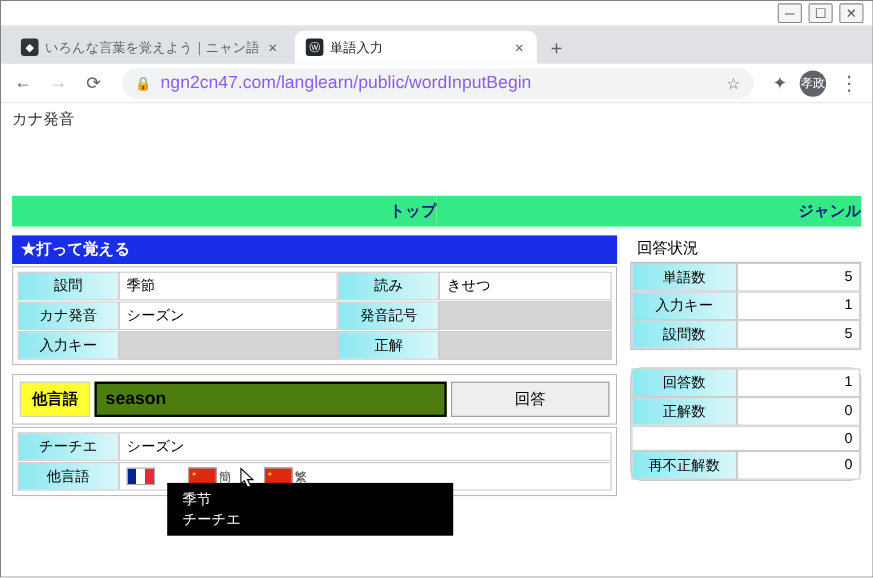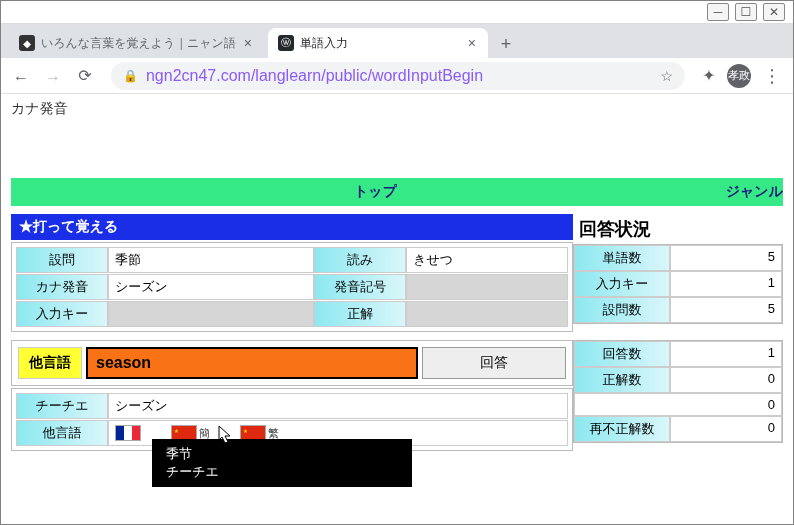--- a/index.html
+++ b/index.html
@@ -29,52 +29,52 @@
   .ext-icon { width: 20px; height: 20px; display: flex; align-items: center; justify-content: center; color: #5f6368; font-size: 16px; cursor: pointer; }
   .profile-icon { width: 24px; height: 24px; border-radius: 50%; background: #5f6368; color: #fff; display: flex; align-items: center; justify-content: center; font-size: 11px; cursor: pointer; }
   .kebab-icon { color: #5f6368; font-size: 18px; cursor: pointer; padding: 0 4px; }
   
   .page-content { flex: 1; background: #fff; overflow: auto; padding: 6px 10px 10px 10px; position: relative; }
   .page-title { font-size: 14px; color: #333; margin-bottom: 60px; }
   
   .topnav { display: flex; width: 100%; margin-bottom: 8px; }
   .topnav-item { flex: 1; background: #35e987; color: #1a1a7a; text-align: right; padding: 5px 0; font-size: 14px; font-weight: bold; cursor: pointer; }
   
-  .main-layout { display: flex; gap: 0; }
+  .main-layout { display: flex; gap: 12px; }
   .left-col { flex: 1; }
   .right-col { width: 210px; }
   
   .section-header { background: #1a2ee8; color: #fff; padding: 4px 8px; font-size: 14px; font-weight: bold; }
   
   .info-block { border: 1px solid #bbb; padding: 4px; margin-top: 2px; }
   .info-row { display: flex; font-family: Liberation Mono, monospace; }
   .info-row + .info-row { margin-top: 1px; }
   .label-cell { width: 92px; background: linear-gradient(to right, #8de8f0, #d9f7fa); text-align: center; padding: 3px 4px; font-size: 13px; border: 1px solid #ccc; }
   .value-cell { flex: 1; background: #d6d6d6; padding: 3px 6px; font-size: 13px; border: 1px solid #ccc; }
   .value-cell.white { background: #fff; }
   
   .answer-block { border: 1px solid #bbb; padding: 6px; margin-top: 8px; display: flex; gap: 4px; }
   .tag-yellow { background: #ffff33; padding: 5px 10px; font-size: 14px; font-weight: bold; border: 1px solid #ccc; display: flex; align-items: center; }
-  .answer-input { flex: 1; background: #f97316; border: 2px solid #000; padding: 5px 8px; font-size: 16px; font-weight: bold; font-family: inherit; }
+  .answer-input { flex: 1; background: #4d7c0f; border: 2px solid #000; padding: 5px 8px; font-size: 16px; font-weight: bold; font-family: inherit; }
   .answer-btn { width: 144px; background: #eee; border: 1px solid #999; font-size: 14px; cursor: pointer; }
   
   .flags-cell { flex: 1; background: #fff; border: 1px solid #ccc; padding: 2px 6px; display: flex; gap: 30px; align-items: center; position: relative; }
   .flag-group { display: flex; align-items: flex-end; gap: 2px; }
   .flag { width: 26px; height: 16px; border: 1px solid #aaa; display: inline-block; }
   .flag-fr { background: linear-gradient(to right, #002395 33%, #fff 33%, #fff 66%, #ed2939 66%); }
   .flag-cn { background: #de2910; position: relative; }
   .flag-cn::after { content: "★"; color: #ffde00; font-size: 8px; position: absolute; left: 2px; top: 0; }
   .flag-suffix { font-size: 11px; color: #333; }
   
   .tooltip { position: absolute; background: #000; color: #fff; padding: 6px 14px; font-size: 13px; top: 0; left: 0; z-index: 100; white-space: nowrap; }
   
   .cursor-pointer { position: absolute; width: 18px; height: 22px; pointer-events: none; z-index: 101; }
   
   .stats-block { border: 1px solid #bbb; }
-  .stats-header { font-size: 18px; padding: 3px 6px; font-weight: bold; }
+  .stats-header { font-size: 14px; padding: 3px 6px; }
   .stats-row { display: flex; }
   .stats-label { width: 96px; background: linear-gradient(to right, #8de8f0, #d9f7fa); text-align: center; padding: 3px 4px; font-size: 13px; border: 1px solid #ccc; }
   .stats-value { flex: 1; background: #fff; text-align: right; padding: 3px 6px; font-size: 13px; border: 1px solid #ccc; }
 </style>
 </head>
 <body>
 
 <div class="chrome-window">
 
   <div class="titlebar-controls">
@@ -195,21 +195,21 @@
           <div class="stats-row">
             <div class="stats-label">入力キー</div>
             <div class="stats-value">1</div>
           </div>
           <div class="stats-row">
             <div class="stats-label">設問数</div>
             <div class="stats-value">5</div>
           </div>
         </div>
 
-        <div class="stats-block" style="margin-top:16px;">
+        <div class="stats-block" style="margin-top:16px;border-radius:10px;">
           <div class="stats-row">
             <div class="stats-label">回答数</div>
             <div class="stats-value">1</div>
           </div>
           <div class="stats-row">
             <div class="stats-label">正解数</div>
             <div class="stats-value">0</div>
           </div>
           <div class="stats-row">
             <div class="stats-value">0</div>

